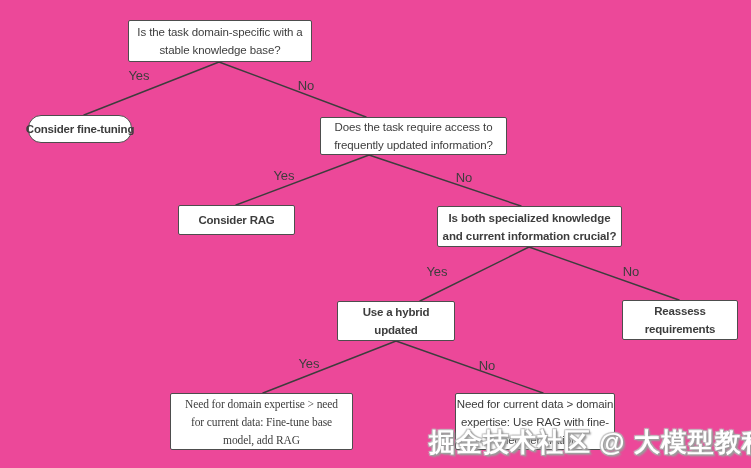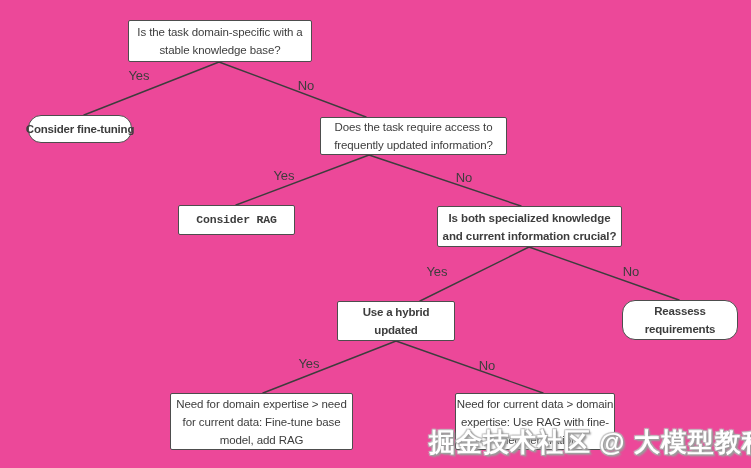--- a/index.html
+++ b/index.html
@@ -32,25 +32,25 @@
     transform:translate(-50%,-50%);
     color:#3d3d3d;
     font-size:13px;
     z-index:3;
     white-space:nowrap;
   }
   
   #node-q1{left:128px;top:20px;width:184px;height:42px;}
   #node-a1{left:28px;top:115px;width:104px;height:28px;border-radius:13px;}
   #node-q2{left:276px;top:117px;width:187px;height:38px;margin-left:44px;}
-  #node-a2{left:178px;top:205px;width:117px;height:30px;font-family:Liberation Mono, monospace;}
+  #node-a2{left:178px;top:205px;width:117px;height:30px;}
   #node-q3{left:437px;top:206px;width:185px;height:41px;font-weight:bold;}
   #node-a3{left:337px;top:301px;width:118px;height:40px;}
-  #node-a4{left:622px;top:300px;width:116px;height:40px;border-radius:13px;}
-  #node-l1{left:170px;top:393px;width:183px;height:57px;}
+  #node-a4{left:622px;top:300px;width:116px;height:40px;}
+  #node-l1{left:170px;top:393px;width:183px;height:57px;font-family:Liberation Serif, serif;}
   #node-l2{left:455px;top:393px;width:160px;height:57px;}
   
   #lbl-0{left:139px;top:75px;}
   #lbl-1{left:306px;top:85px;}
   #lbl-2{left:284px;top:175px;}
   #lbl-3{left:464px;top:177px;}
   #lbl-4{left:437px;top:271px;}
   #lbl-5{left:631px;top:271px;}
   #lbl-6{left:309px;top:363px;}
   #lbl-7{left:487px;top:365px;}

